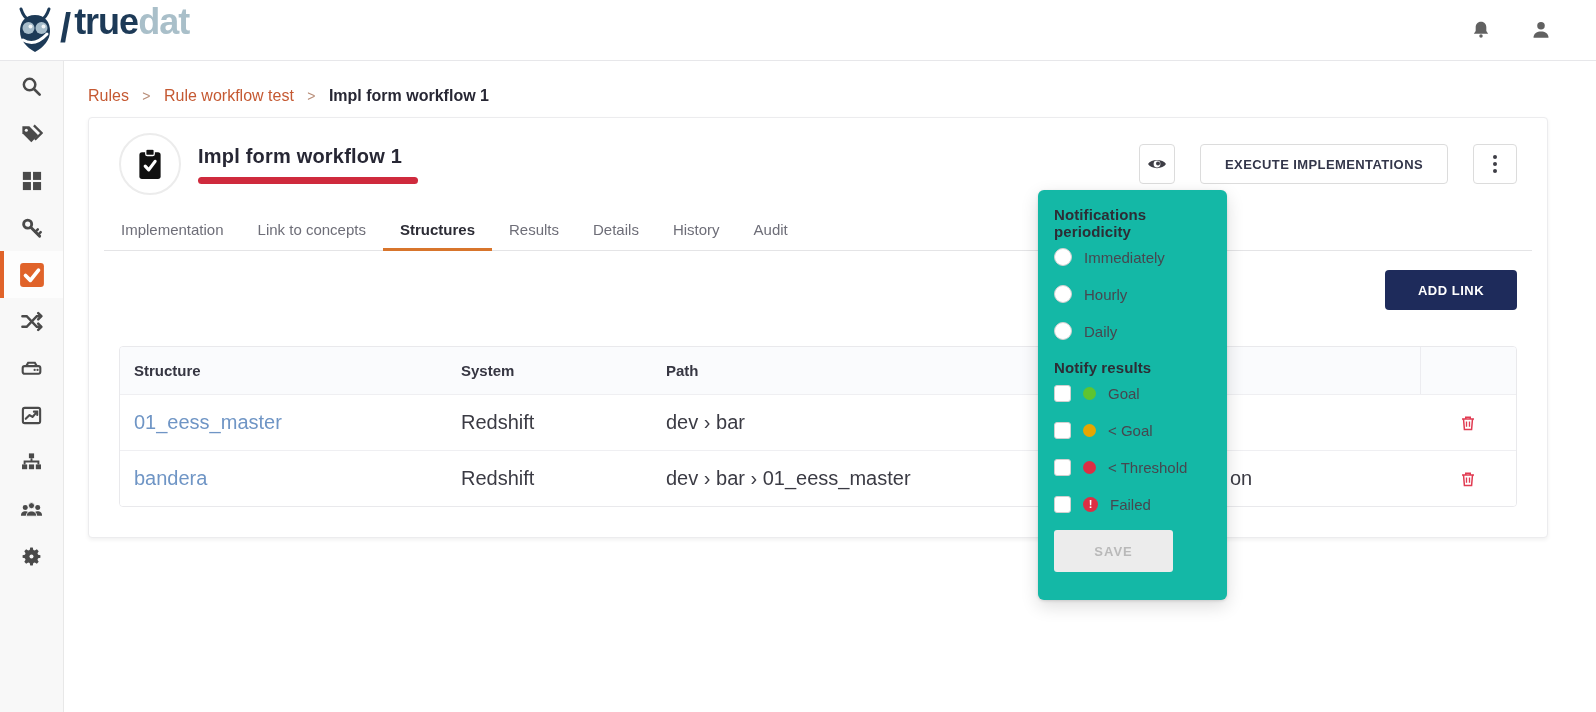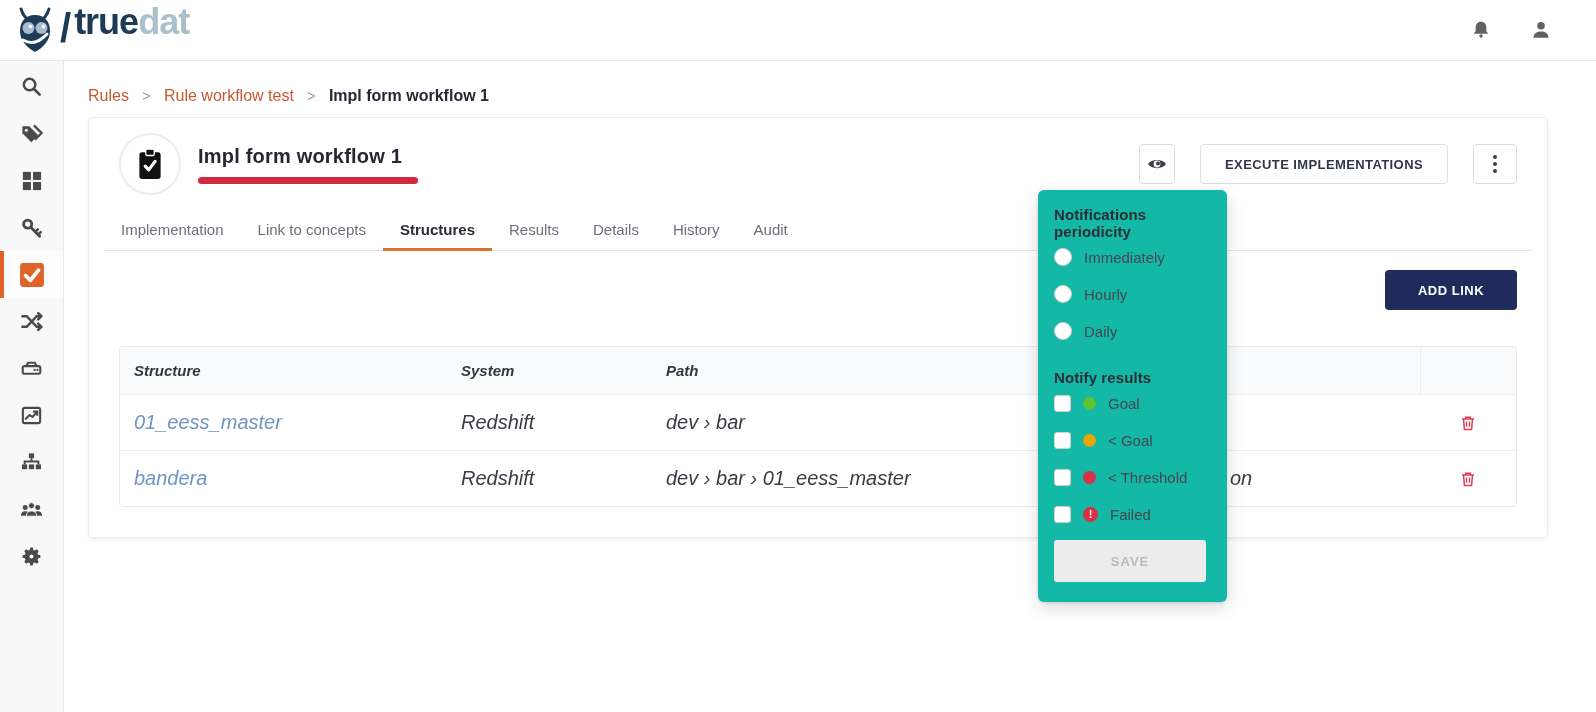--- a/index.html
+++ b/index.html
@@ -53,21 +53,21 @@
   .tabs { margin:16px -15px 0; border-bottom:1px solid #e4e4e6; display:flex; }
   .tab { padding:10px 17px 12px; font-size:15px; color:#6e6e78; cursor:pointer; position:relative; }
   .tab.active { color:#2c2c35; font-weight:700; }
   .tab.active::after { content:""; position:absolute; left:0; right:0; bottom:-1px; height:3px; background:#d8752c; }
 
   .toolbar { margin-top:19px; display:flex; justify-content:flex-end; }
   .primary-btn { width:132px; height:40px; background:#1e2b5b; color:#fff; border:none; border-radius:4px;
     font-size:13px; font-weight:700; letter-spacing:.5px; cursor:pointer; font-family:"Liberation Sans", sans-serif; }
 
   
-  .table { margin-top:36px; border:1px solid #e9e9ec; border-radius:4px; overflow:hidden;font-style:italic; }
+  .table { margin-top:36px; border:1px solid #e9e9ec; border-radius:4px; overflow:hidden; }
   .trow { display:grid; grid-template-columns:327px 205px 540px 228px auto; align-items:center; }
   .trow.head { background:#fafbfd; }
   .trow.head .cell { font-weight:700; color:#363642; padding:15px 14px; font-size:15px; }
   .trow.head .cell.action { border-left:1px solid #ececf0; align-self:stretch; }
   .body-row { border-top:1px solid #efeff2; background:#fff; }
   .cell { padding:16px 14px; font-size:20px; color:#3b3b44; }
   .cell a.struct-link { color:#6f95c5; text-decoration:none; cursor:pointer; }
   .cell.action { display:flex; justify-content:center; }
   .trash { width:18px; height:18px; cursor:pointer; }
   .frag { padding-left:38px; }
@@ -79,22 +79,22 @@
   .popup h3 { font-size:15px; font-weight:700; color:#2d2d35; letter-spacing:.1px; }
   .opt-row { display:flex; align-items:center; gap:12px; margin-top:19px; height:18px; cursor:pointer; }
   .opt-row.first { margin-top:8px; }
   .radio { width:18px; height:18px; border:1px solid #cfcfcf; border-radius:50%; background:#fff; flex:0 0 auto; }
   .checkbox { width:17px; height:17px; border:1px solid #d0d0d0; border-radius:3px; background:#fff; flex:0 0 auto; }
   .opt-label { font-size:15px; color:#47474f; }
   .dot { width:13px; height:13px; border-radius:50%; flex:0 0 auto; }
   .alert-dot { width:15px; height:15px; border-radius:50%; flex:0 0 auto; position:relative; }
   .alert-dot::before { content:"!"; position:absolute; left:0; right:0; top:0; bottom:0;
     color:#fff; font-size:11px; font-weight:800; display:flex; align-items:center; justify-content:center; }
-  .results-title { margin-top:29px; }
-  .save-btn { margin-top:17px; width:152px; height:42px; background:#ececec; border:none; border-radius:3px;
+  .results-title { margin-top:19px; }
+  .save-btn { margin-top:17px; width:119px; height:42px; background:#ececec; border:none; border-radius:3px;
     color:#b9b9b9; font-size:13px; font-weight:700; letter-spacing:1px; cursor:default;
     font-family:"Liberation Sans", sans-serif; }
 </style>
 </head>
 <body>
 
 <div class="topbar">
   <div class="brand">
     <svg width="42" height="46" viewBox="0 0 40 46">
       <path d="M6 2 Q9 11 14 13" fill="none" stroke="#1d3a57" stroke-width="3" stroke-linecap="round"></path>

